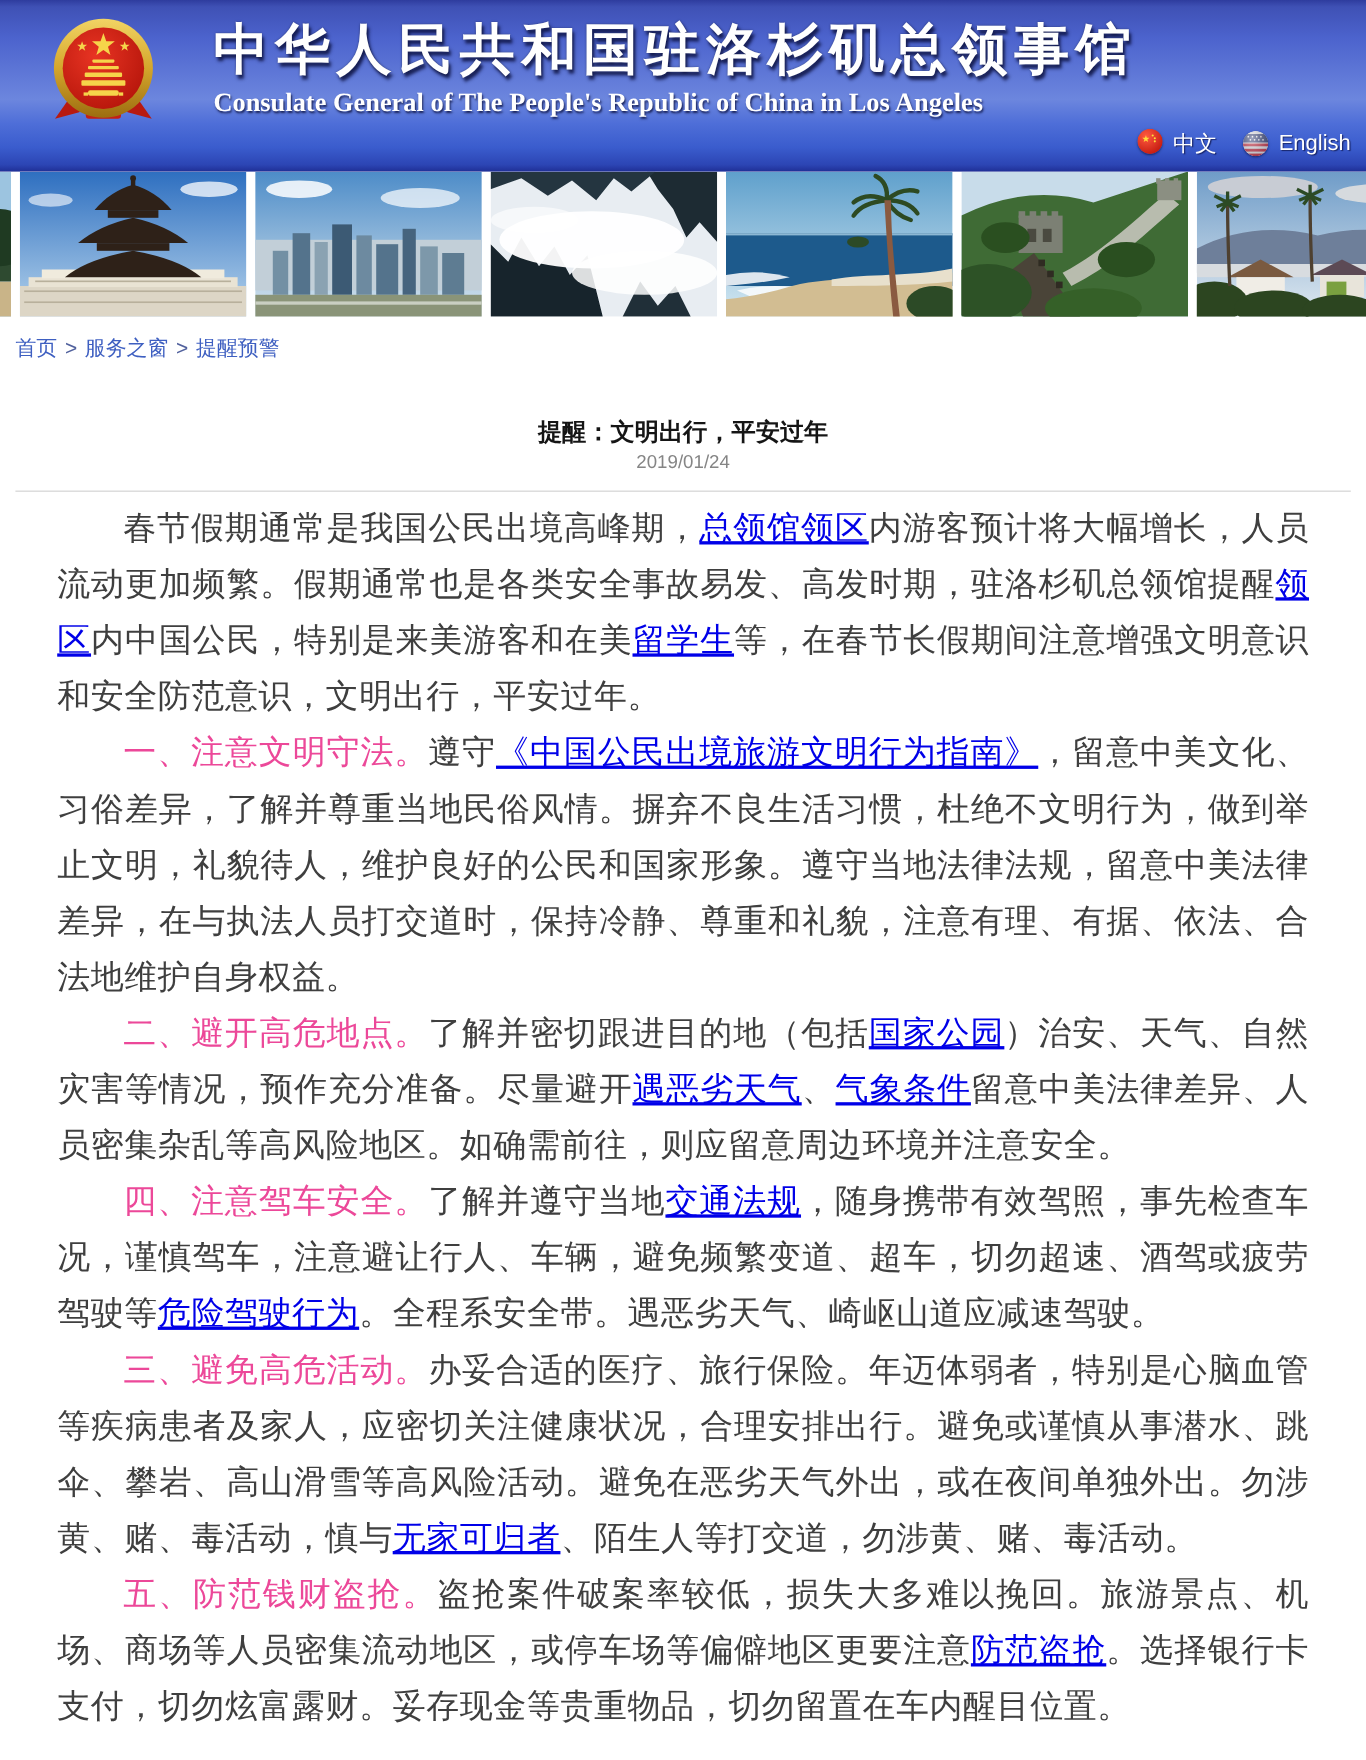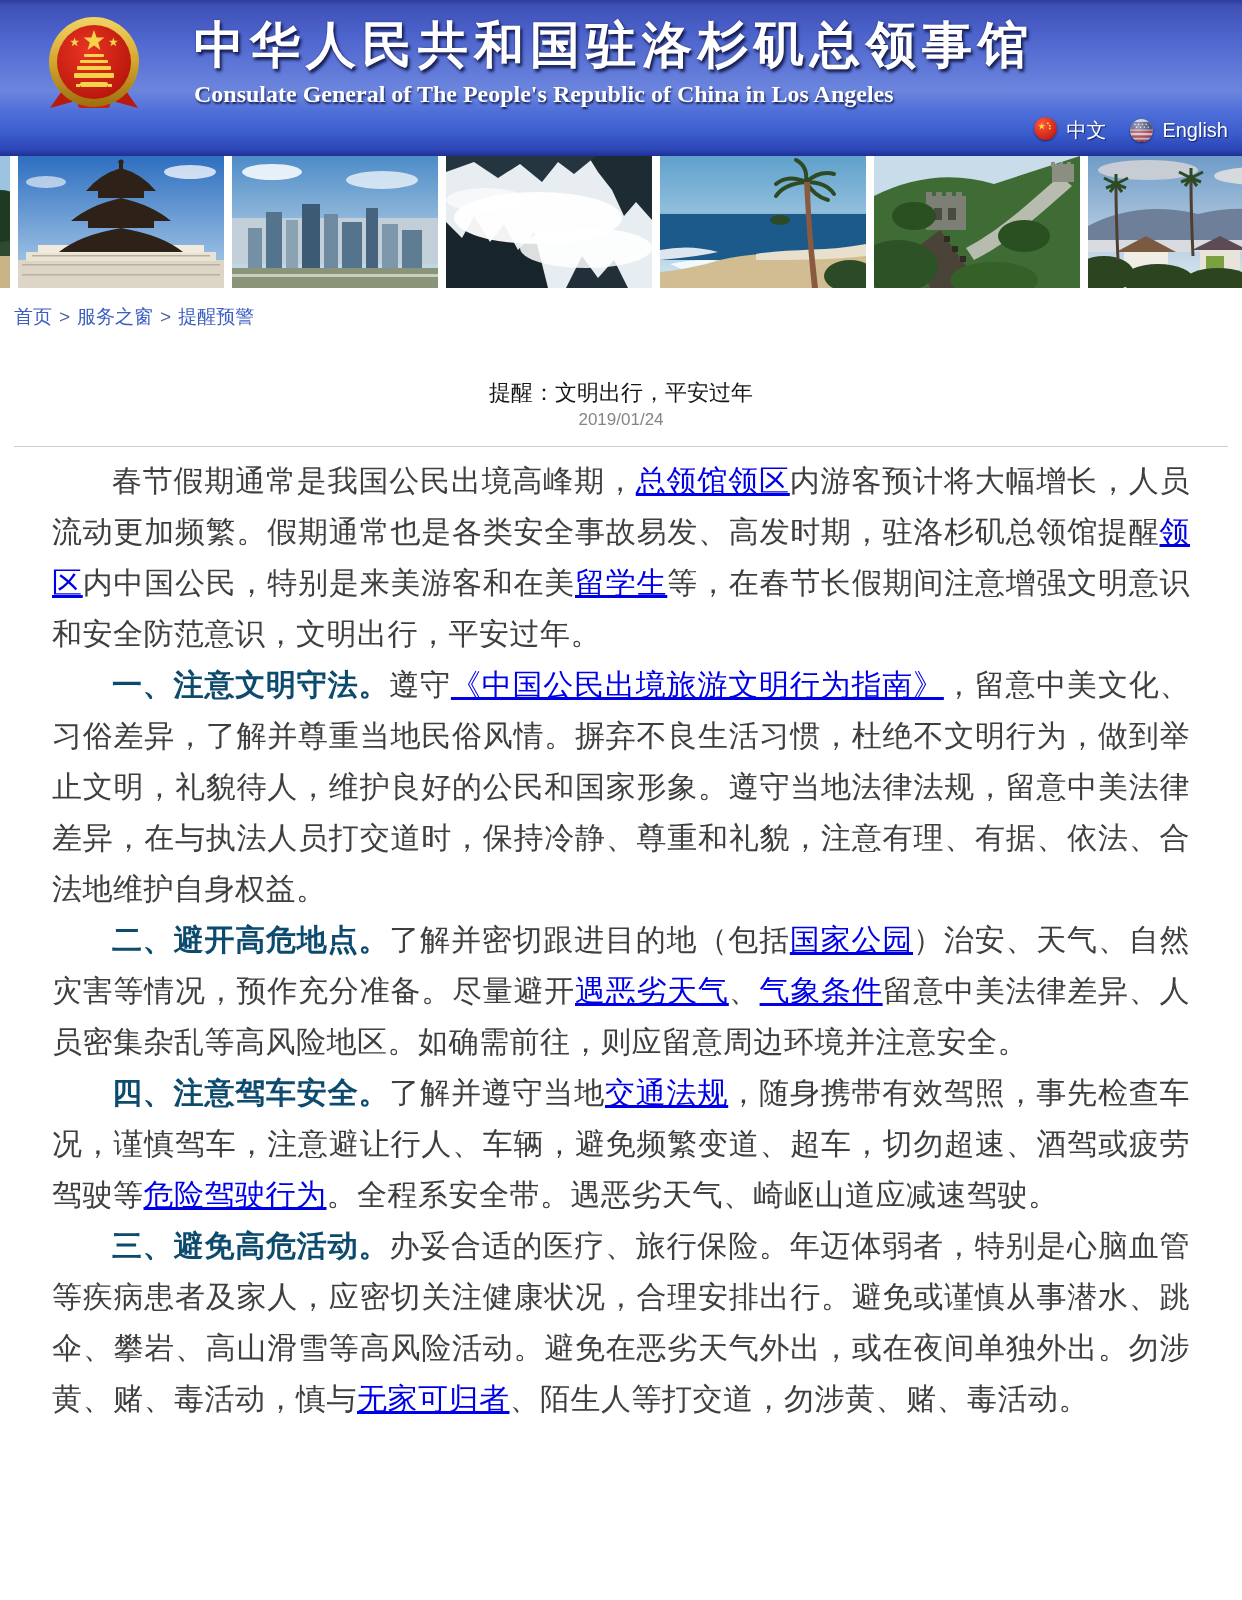--- a/index.html
+++ b/index.html
@@ -25,29 +25,29 @@
   .photo-strip{width:1242px;height:132px;overflow:hidden;background:#fff;}
   .photo-track{display:flex;gap:8px;margin-left:-196px;height:132px;}
   .photo{flex:none;width:206px;height:132px;display:block;}
 
   
   .breadcrumb{padding:16px 14px 0;font-size:19px;color:#3e5fc1;}
   .breadcrumb a{color:#3e5fc1;text-decoration:none;text-align:right;}
   .crumb-sep{color:#51619d;margin:0 7px;}
 
   
-  .art-title{margin-top:48px;text-align:center;font-size:22px;font-weight:normal;color:#151515;}
+  .art-title{margin-top:48px;text-align:center;font-size:22px;font-weight:bold;color:#151515;}
   .art-date{margin-top:2px;text-align:center;font-size:17px;color:#858585;}
   .rule{border:none;border-top:1px solid #cfcfcf;margin:16px 14px 0;}
 
   
   .article{padding:8px 52px 30px;}
   p.para{margin:0;text-indent:2em;font-size:30px;line-height:51px;color:#3f3f3f;
     text-align:justify;letter-spacing:.5px;}
-  .sec-head{color:#0c4a6e;font-weight:bold;}
+  .sec-head{color:#ec4899;font-weight:normal;}
   a.lnk{color:#0000e8;cursor:pointer;}
 </style>
 </head>
 <body>
 
 <div class="site-header">
   <svg class="emblem" viewBox="0 0 100 100">
     <defs>
       <linearGradient id="gold" x1="0" y1="0" x2="0" y2="1">
         <stop offset="0" stop-color="#f2d464"></stop>
@@ -327,13 +327,14 @@
 <div class="art-title">提醒：文明出行，平安过年</div>
 <div class="art-date">2019/01/24</div>
 <hr class="rule">
 
 <div class="article" id="article-body">
     <p class="para"><span>春节假期通常是我国公民出境高峰期，</span><a href="#" class="lnk">总领馆领区</a><span>内游客预计将大幅增长，人员流动更加频繁。假期通常也是各类安全事故易发、高发时期，驻洛杉矶总领馆提醒</span><a href="#" class="lnk">领区</a><span>内中国公民，特别是来美游客和在美</span><a href="#" class="lnk">留学生</a><span>等，在春节长假期间注意增强文明意识和安全防范意识，文明出行，平安过年。</span></p>
     <p class="para"><span class="sec-head">一、注意文明守法。</span><span>遵守</span><a href="#" class="lnk">《中国公民出境旅游文明行为指南》</a><span>，留意中美文化、习俗差异，了解并尊重当地民俗风情。摒弃不良生活习惯，杜绝不文明行为，做到举止文明，礼貌待人，维护良好的公民和国家形象。遵守当地法律法规，留意中美法律差异，在与执法人员打交道时，保持冷静、尊重和礼貌，注意有理、有据、依法、合法地维护自身权益。</span></p>
     <p class="para"><span class="sec-head">二、避开高危地点。</span><span>了解并密切跟进目的地（包括</span><a href="#" class="lnk">国家公园</a><span>）治安、天气、自然灾害等情况，预作充分准备。尽量避开</span><a href="#" class="lnk">遇恶劣天气</a><span>、</span><a href="#" class="lnk">气象条件</a><span>留意中美法律差异、人员密集杂乱等高风险地区。如确需前往，则应留意周边环境并注意安全。</span></p>
     <p class="para"><span class="sec-head">四、注意驾车安全。</span><span>了解并遵守当地</span><a href="#" class="lnk">交通法规</a><span>，随身携带有效驾照，事先检查车况，谨慎驾车，注意避让行人、车辆，避免频繁变道、超车，切勿超速、酒驾或疲劳驾驶等</span><a href="#" class="lnk">危险驾驶行为</a><span>。全程系安全带。遇恶劣天气、崎岖山道应减速驾驶。</span></p>
     <p class="para"><span class="sec-head">三、避免高危活动。</span><span>办妥合适的医疗、旅行保险。年迈体弱者，特别是心脑血管等疾病患者及家人，应密切关注健康状况，合理安排出行。避免或谨慎从事潜水、跳伞、攀岩、高山滑雪等高风险活动。避免在恶劣天气外出，或在夜间单独外出。勿涉黄、赌、毒活动，慎与</span><a href="#" class="lnk">无家可归者</a><span>、陌生人等打交道，勿涉黄、赌、毒活动。</span></p>
+    <p class="para"><span class="sec-head">五、防范钱财盗抢。</span><span>盗抢案件破案率较低，损失大多难以挽回。旅游景点、机场、商场等人员密集流动地区，或停车场等偏僻地区更要注意</span><a href="#" class="lnk">防范盗抢</a><span>。选择银行卡支付，切勿炫富露财。妥存现金等贵重物品，切勿留置在车内醒目位置。</span></p>
   </div>
 
 </body></html>

